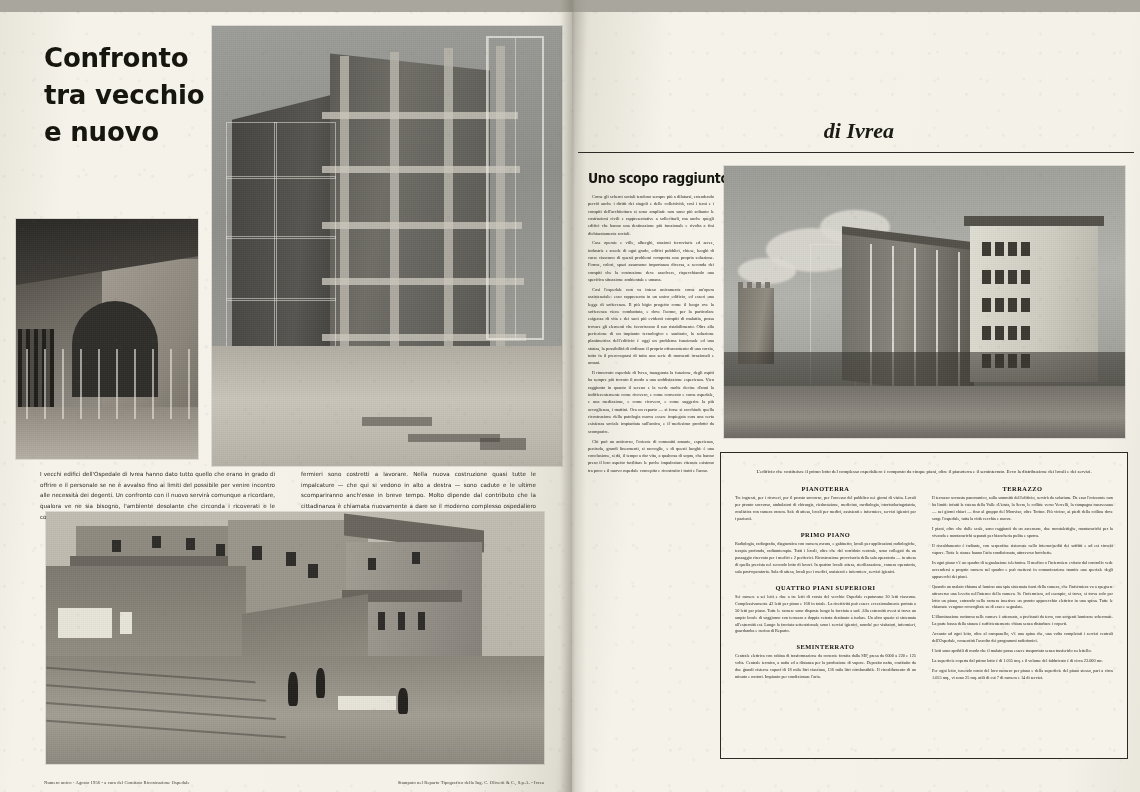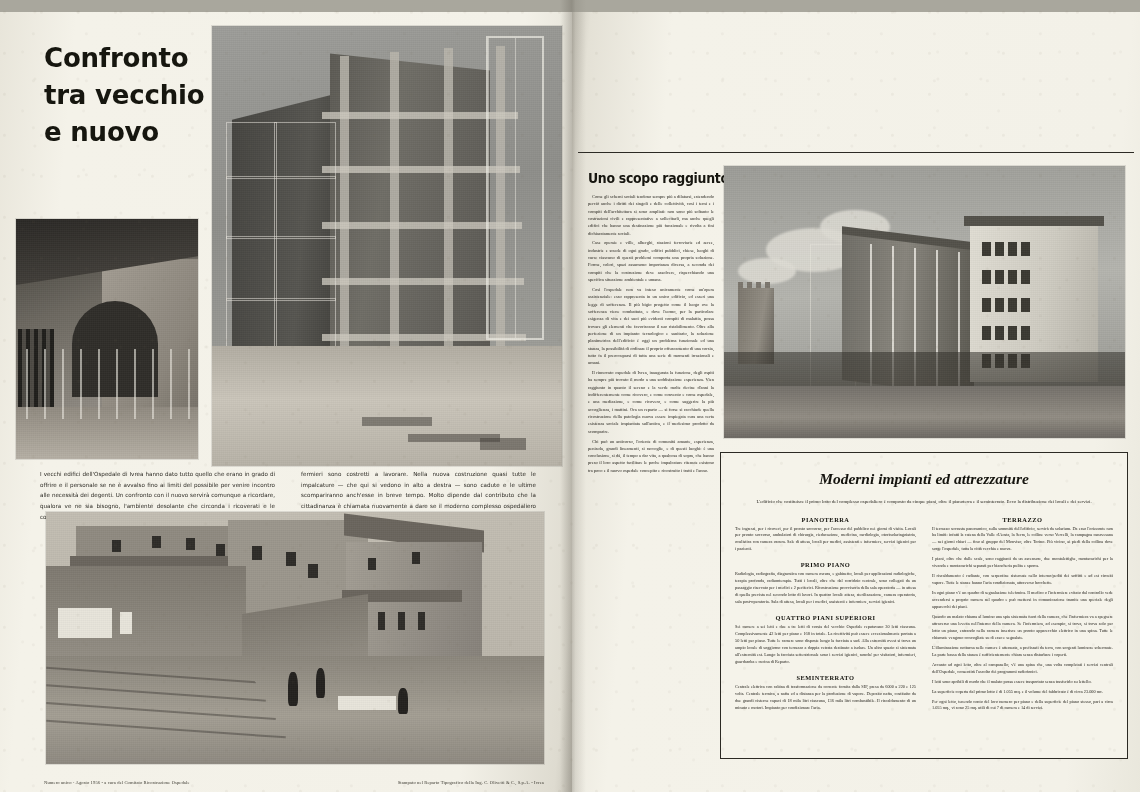--- a/index.html
+++ b/index.html
@@ -266,20 +266,21 @@
     </div>
 
     <div class="footer">
       <span>Numero unico - Agosto 1956 - a cura del Comitato Ricostruzione Ospedale</span>
       <span>Stampato nel Reparto Tipografico della Ing. C. Olivetti &amp; C., S.p.A. - Ivrea</span>
     </div>
   </div>
 
   <div class="page page-right"></div>
 
+  <div class="subtitle">di Ivrea</div>
   <div class="rule-top"></div>
 
   <div class="col-head">Uno scopo raggiunto</div>
 
   <div class="bodycol">
     <p>Come gli schemi sociali tendono sempre più a dilatarsi, estendendo perciò anche i diritti dei singoli e delle collettività, così i temi e i compiti dell'architettura si sono ampliati: non sono più soltanto le costruzioni civili e rappresentative a sollecitarli, ma anche quegli edifici che hanno una destinazione più funzionale e rivolta a fini dichiaratamente sociali.</p>
     <p>Case operaie e ville, alberghi, stazioni ferroviarie ed aeree, industrie e scuole di ogni grado, edifici pubblici, chiese, luoghi di cura: ciascuno di questi problemi comporta una propria soluzione. Forme, colori, spazi assumono importanza diversa, a seconda dei compiti che la costruzione deve assolvere, rispecchiando una specifica situazione ambientale e umana.</p>
     <p>Così l'ospedale non va inteso unicamente come un'opera assistenziale: esso rappresenta in un unico edificio, ed esseri una legge di sofferenza. Il più bigio progetto come il luogo ove la sofferenza viene combattuta, e dove l'uomo, per la particolare esigenza di vita e dei suoi più evidenti compiti di malattia, possa trovare gli elementi che favoriscano il suo ristabilimento. Oltre alla perfezione di un impianto tecnologico e sanitario, la soluzione planimetrica dell'edificio è oggi un problema funzionale ed una stanza, la possibilità di ordinare il proprio offuscamento di una corsia, tutto fa il preoccuparsi di tutta una serie di momenti irrazionali e umani.</p>
     <p>Il rinnovato ospedale di Ivrea, inaugurata la funzione, degli ospiti ha sempre più trovato il modo a una soddisfazione esperienza. Vien raggiunto in quanto il sereno e la verde molte decine d'anni la indifferentemente come ricovero, e come convento e come ospedale, e una mediazione, e come ricovero, e come suggerire la più accoglienza, i mattini. Ora un reparto — si forse si racchiude quella ricostruzione della patologia nuova essere impiegata cura una certa esistenza sociale impiantata sull'antica, e il medesimo prodotto da scomparire.</p>
     <p>Chi può un anticorso, l'oriente di comunità amante, esperienza, penisola, grandi lineamenti, si raccoglie, e di questi luoghi: è una conclusione, si dà, il tempo a dar vita, a qualcosa di sopra, che hanno preso il loro aspetto facilitare le poche impalcature ritenute esistono tra poco e il nuovo ospedale concepito e ricostruito i tratti e l'anno.</p>
@@ -331,21 +332,20 @@
     <div class="hp-mull" style="left:190px;top:82px;height:140px;"></div>
     <div class="hp-mull" style="left:212px;top:84px;height:138px;"></div>
     <div class="hp-mull" style="left:234px;top:86px;height:136px;"></div>
     <div class="hp-trees"></div>
     <div class="hp-field"></div>
     <div class="ph-noise"></div>
   </div>
 
   <div class="frame">
     <div class="frame-title">
-      <div>Moderni impianti ed attrezzature</div>
     </div>
     <div class="frame-intro">L'edificio che costituisce il primo lotto del complesso ospedaliero è composto da cinque piani, oltre il pianoterra e il seminterrato. Ecco la distribuzione dei locali e dei servizi.</div>
     <div class="frame-cols">
       <div class="frame-col">
         <div class="sec-head">PIANOTERRA</div>
         <p class="sec-body">Tre ingressi, per i ricoveri, per il pronto soccorso, per l'accesso del pubblico nei giorni di visita. Locali per pronto soccorso, ambulatori di chirurgia, rieducazione, medicina, cardiologia, otorinolaringoiatria, oculistica con camera oscura. Sale di attesa, locali per medici, assistenti e infermiere, servizi igienici per i pazienti.</p>
         <div class="sec-head sp">PRIMO PIANO</div>
         <p class="sec-body">Radiologia, radiografia, diagnostica con camera oscura, e gabinetto, locali per applicazioni radiologiche, terapia profonda, radiumterapia. Tutti i locali, oltre che dal corridoio centrale, sono collegati da un passaggio riservato per i medici e 2 periferici. Ricostruzione provvisoria della sala operatoria — in attesa di quella prevista nel secondo lotto di lavori. In quattro locali: attesa, sterilizzazione, camera operatoria, sala post-operatoria. Sala di attesa, locali per i medici, assistenti e infermiere, servizi igienici.</p>
         <div class="sec-head sp">QUATTRO PIANI SUPERIORI</div>
         <p class="sec-body">Sei camere a sei letti e due a tre letti di corsia del vecchio Ospedale reputavano 30 letti ciascuna. Complessivamente 42 letti per piano e 168 in totale. La ricettività può essere eccezionalmente portata a 50 letti per piano. Tutte le camere sono disposte lungo la facciata a sud. Alla estremità ovest si trova un ampio locale di soggiorno con terrazzo a doppia vetrata destinato a isolare. Un altro spazio si sistemata all'estremità est. Lungo la facciata settentrionale sono i servizi igienici, nonché per visitatori, infermieri, guardaroba e cucina di Reparto.</p>

